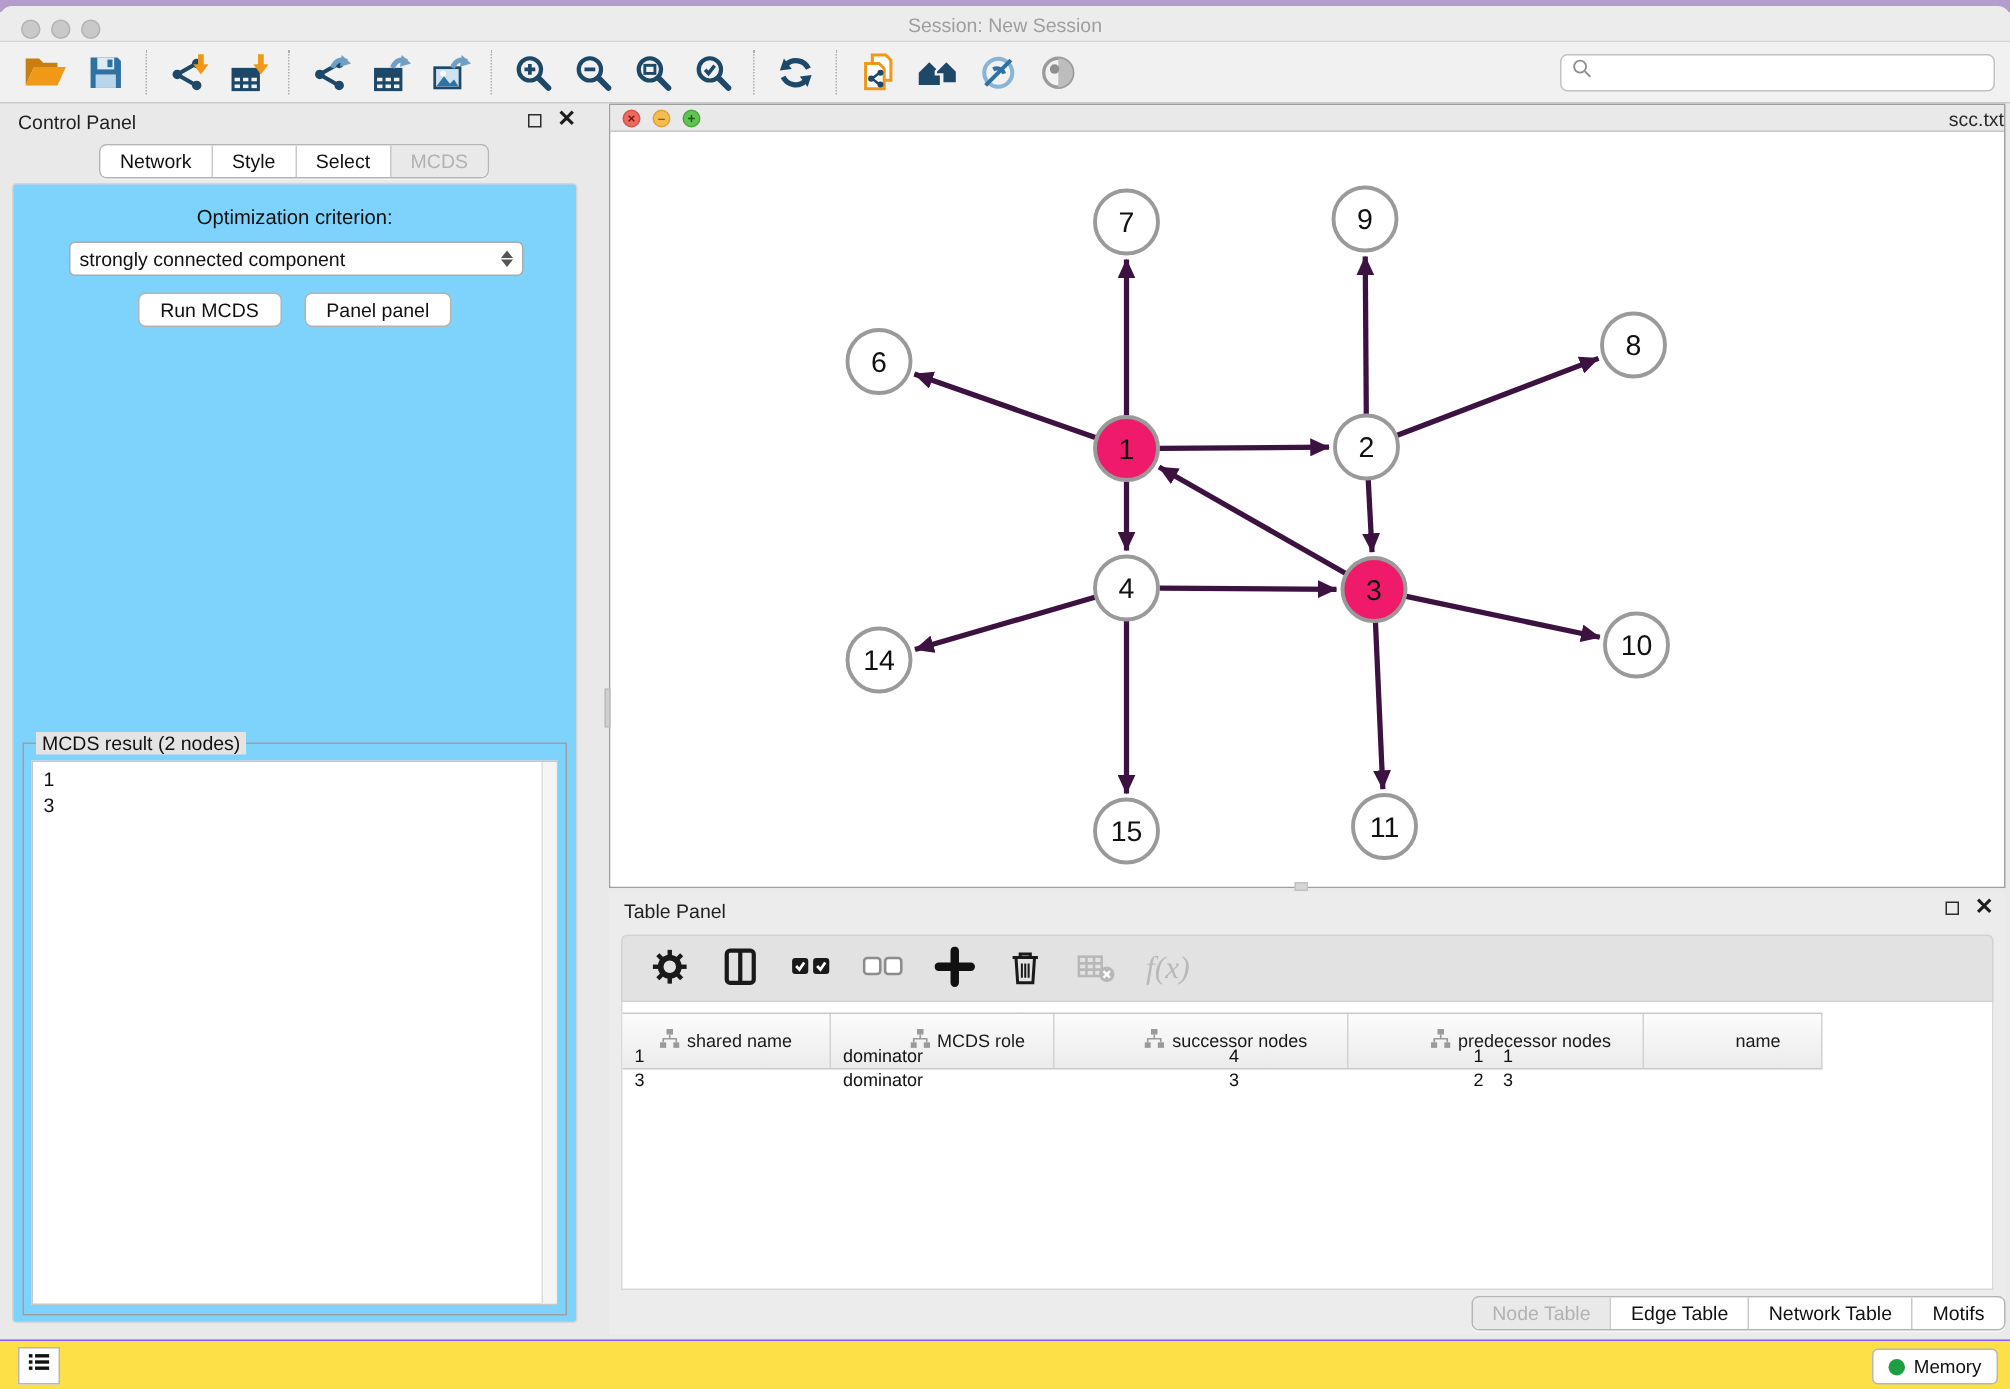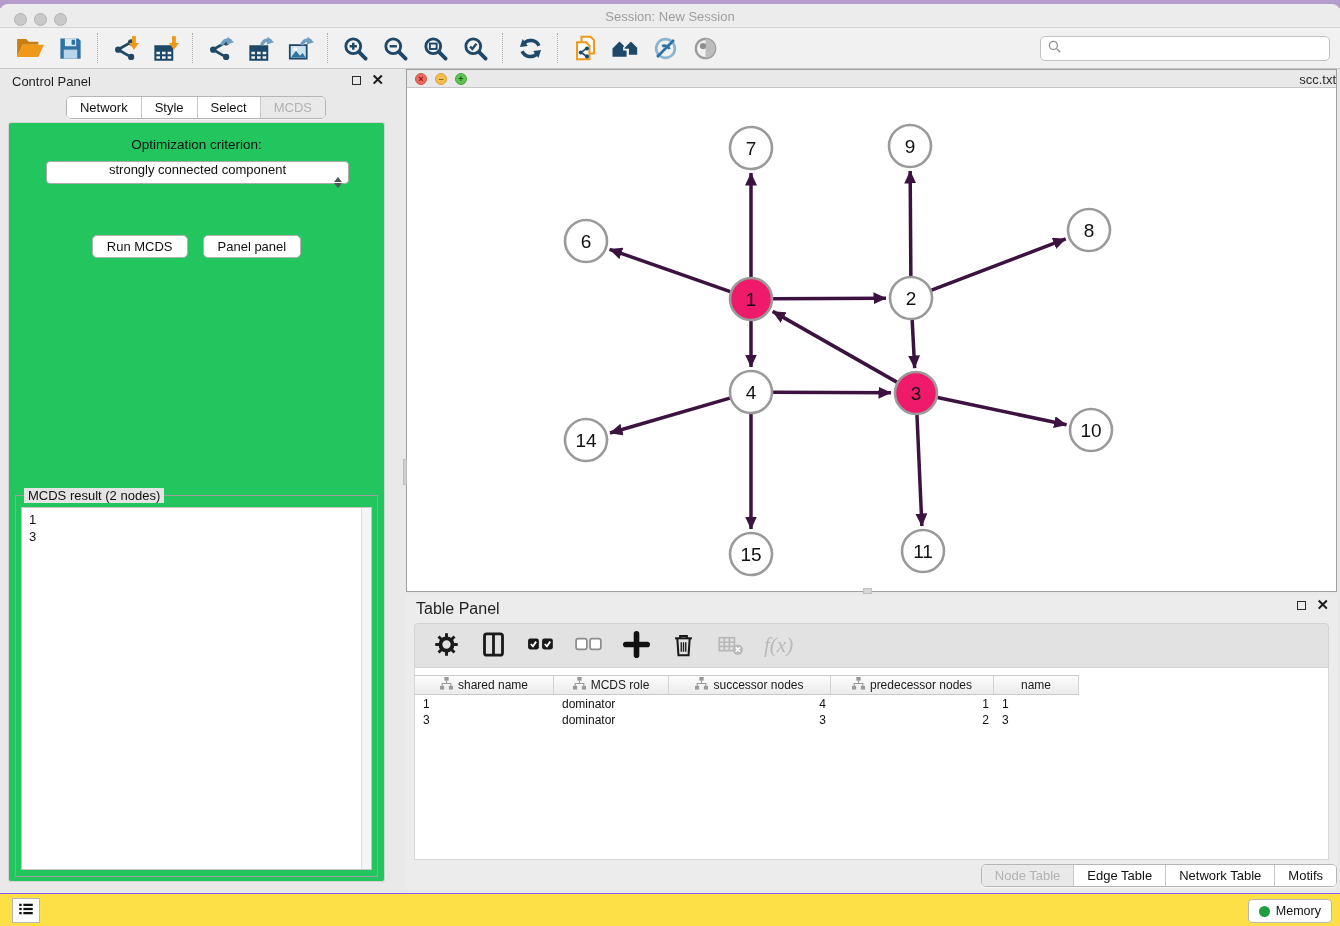--- a/index.html
+++ b/index.html
@@ -25,52 +25,52 @@
   #cp-header { position:absolute; left:0; top:69px; width:392px; height:26px; }
   #cp-title { position:absolute; left:12px; top:5px; font-size:13px; color:#1f1f1f; }
   .win-ctrls { position:absolute; right:8px; top:6px; display:flex; gap:10px; align-items:center; }
   .box-icon { width:9px; height:9px; border:1.5px solid #2c2c2c; display:inline-block; }
   .x-icon { font-size:15px; font-weight:bold; color:#1c1c1c; line-height:10px; }
   #cp-tabs { position:absolute; left:0; top:96px; width:392px; display:flex; justify-content:center; }
   .seg { display:inline-flex; background:#fff; border:1px solid #b5b5b5; border-radius:5px; overflow:hidden; box-shadow:0 1px 0 rgba(255,255,255,.6); }
   .seg .tab { padding:3px 13px; font-size:13px; color:#111; border-left:1px solid #c9c9c9; background:#fff; cursor:default; white-space:nowrap; }
   .seg .tab:first-child { border-left:0; }
   .seg .tab.active { background:#e9e9e9; color:#b2b2b2; }
-  #cp-card { position:absolute; left:8px; top:122px; width:377px; height:760px; background:#22c55e; border:1px solid #d4d4d4; border-radius:3px; }
+  #cp-card { position:absolute; left:8px; top:122px; width:377px; height:760px; background:#7dd3fc; border:1px solid #d4d4d4; border-radius:3px; }
   #opt-label { position:absolute; left:0; right:0; top:14px; text-align:center; font-size:13.5px; color:#111; }
-  #criterion { position:absolute; left:37px; top:38px; width:303px; height:23px; background:#fff; border:1px solid #ababab; border-radius:4px; display:flex; align-items:center; padding:0 6px; font-size:13px; color:#111;flex-direction:column; }
+  #criterion { position:absolute; left:37px; top:38px; width:303px; height:23px; background:#fff; border:1px solid #ababab; border-radius:4px; display:flex; align-items:center; padding:0 6px; font-size:13px; color:#111; }
   #criterion .updown { margin-left:auto; display:flex; flex-direction:column; gap:1px; }
   #criterion .updown i { width:0; height:0; border-left:4px solid transparent; border-right:4px solid transparent; }
   #criterion .updown i.up { border-bottom:5px solid #555; }
   #criterion .updown i.dn { border-top:5px solid #555; }
   #cp-buttons { position:absolute; left:0; right:0; top:72px; display:flex; justify-content:center; gap:15px; }
-  .mac-btn { background:#fff; border:1px solid #b3b3b3; border-radius:5px; font-size:13px; color:#111; padding:3px 14px; font-family:"Liberation Sans",sans-serif;margin-top:40px; }
+  .mac-btn { background:#fff; border:1px solid #b3b3b3; border-radius:5px; font-size:13px; color:#111; padding:3px 14px; font-family:"Liberation Sans",sans-serif; }
   #result-group { position:absolute; left:6px; top:372px; width:363px; height:382px; border:1px solid #9f9f9f; }
   #result-legend { position:absolute; left:8px; top:-8px; background:#e4e4e4; padding:0 4px; font-size:13px; color:#111; }
   #result-inner { position:absolute; left:5px; right:5px; top:11px; bottom:6px; background:#fff; border:1px solid #c6c6c6; }
   #result-text { font-size:13px; color:#111; padding:3px 7px; line-height:17px; font-family:"Liberation Sans",sans-serif; white-space:pre; }
   #result-scroll { position:absolute; right:0; top:0; bottom:0; width:10px; background:#f5f5f5; border-left:1px solid #e0e0e0; }
 
   
   #net-win { position:absolute; left:406px; top:69px; width:931px; height:523px; background:#fff; border:1px solid #9f9f9f; }
   #net-titlebar { position:absolute; left:0; top:0; right:0; height:18px; background:#e9e9e9; border-bottom:1px solid #c6c6c6; }
   .mini-tl { width:12px; height:12px; border-radius:50%; font-size:9px; line-height:11px; text-align:center; font-weight:bold; }
   #net-title { position:absolute; left:0; right:0; top:2px; text-align:right; font-size:13px; color:#2a2a2a; }
   #net-canvas { position:absolute; left:0; top:19px; width:929px; height:502px; background:#fff; }
   #splitter-left { position:absolute; left:-4px; top:389px; width:4px; height:26px; background:#cfcfcf; border:1px solid #bdbdbd; }
   #splitter-bottom { position:absolute; left:456px; bottom:-3px; width:9px; height:6px; background:#d6d6d6; border:1px solid #c2c2c2; }
 
   
   #table-panel { position:absolute; left:406px; top:595px; width:931px; height:295px; background:#ececec; }
-  #tp-title { position:absolute; left:10px; top:5px; font-size:16px; color:#1f1f1f; }
+  #tp-title { position:absolute; left:10px; top:5px; font-size:13px; color:#1f1f1f; }
   #tp-toolbar { position:absolute; left:8px; top:28px; right:8px; height:45px; background:#e2e2e2; border:1px solid #d2d2d2; border-radius:4px 4px 0 0; display:flex; align-items:center; gap:20px; padding-left:18px; }
   .tpbtn { background:transparent; border:0; display:flex; align-items:center; }
   .fx { font-family:"Liberation Serif",serif; font-style:italic; font-size:21px; color:#b9b9b9; }
   #table-area { position:absolute; left:8px; top:73px; right:8px; height:192px; background:#fff; border:1px solid #d8d8d8; border-top:0; overflow:hidden; }
-  #thead { position:absolute; left:0; top:7px; height:20px; display:flex; background:linear-gradient(#fcfcfc,#ebebeb); border-top:1px solid #c9c9c9; border-bottom:1px solid #c9c9c9; }
+  #thead { position:absolute; left:0; top:7px; height:38px; display:flex; background:linear-gradient(#fcfcfc,#ebebeb); border-top:1px solid #c9c9c9; border-bottom:1px solid #c9c9c9;gap:34px; }
   .th { display:flex; align-items:center; justify-content:center; gap:5px; font-size:12px; color:#1a1a1a; border-right:1px solid #d2d2d2; }
   #tbody { position:absolute; left:0; top:28px; right:0; }
   .tr { display:flex; height:16px; }
   .td { font-size:12px; color:#111; line-height:16px; overflow:hidden; white-space:nowrap; }
   #tp-tabs { position:absolute; left:0; right:0; top:269px; display:flex; justify-content:flex-end; }
 
   
   #statusbar { position:absolute; left:0; top:893px; width:1340px; height:35px; background:#fde047; border-top:1px solid #8b5cf6; }
   #list-btn { position:absolute; left:12px; top:4px; width:28px; height:25px; background:#fdfdfd; border:1px solid #b7b7b7; display:flex; align-items:center; justify-content:center; }
   #memory-btn { position:absolute; right:8px; top:5px; height:24px; background:#fff; border:1px solid #b7b7b7; border-radius:4px; display:flex; align-items:center; gap:6px; padding:0 10px; font-size:12.5px; color:#111; }

